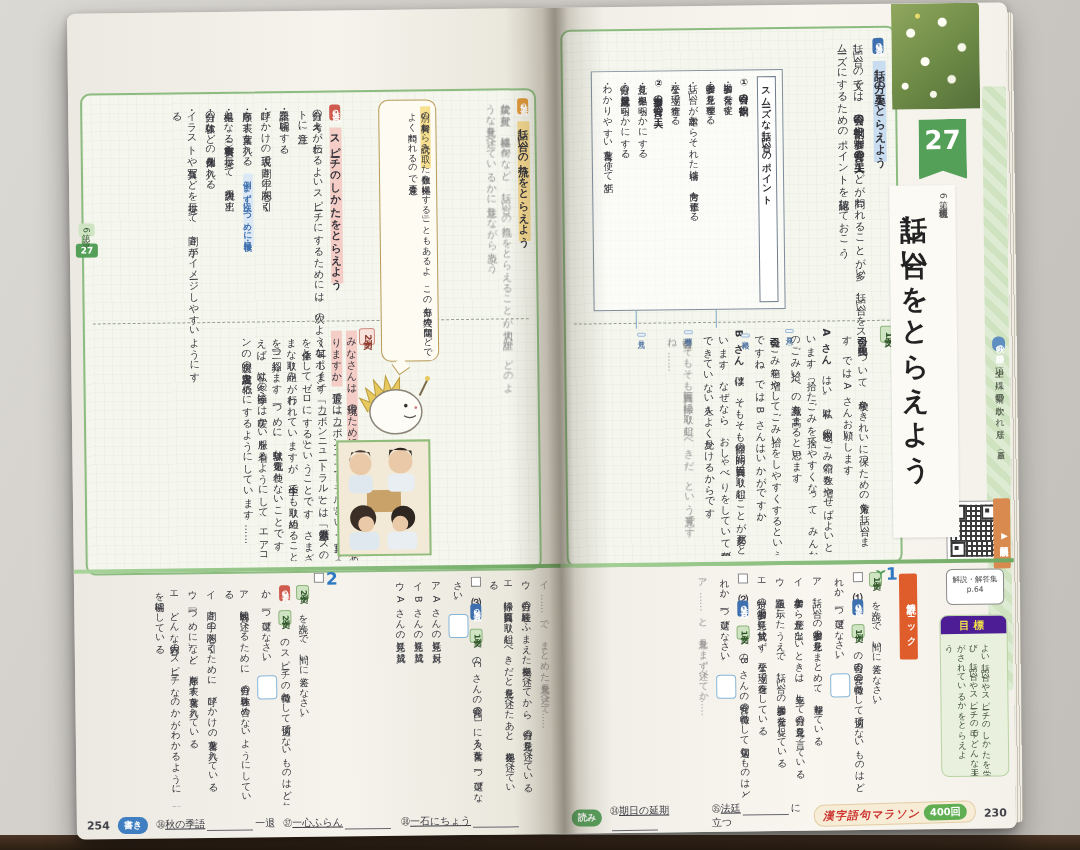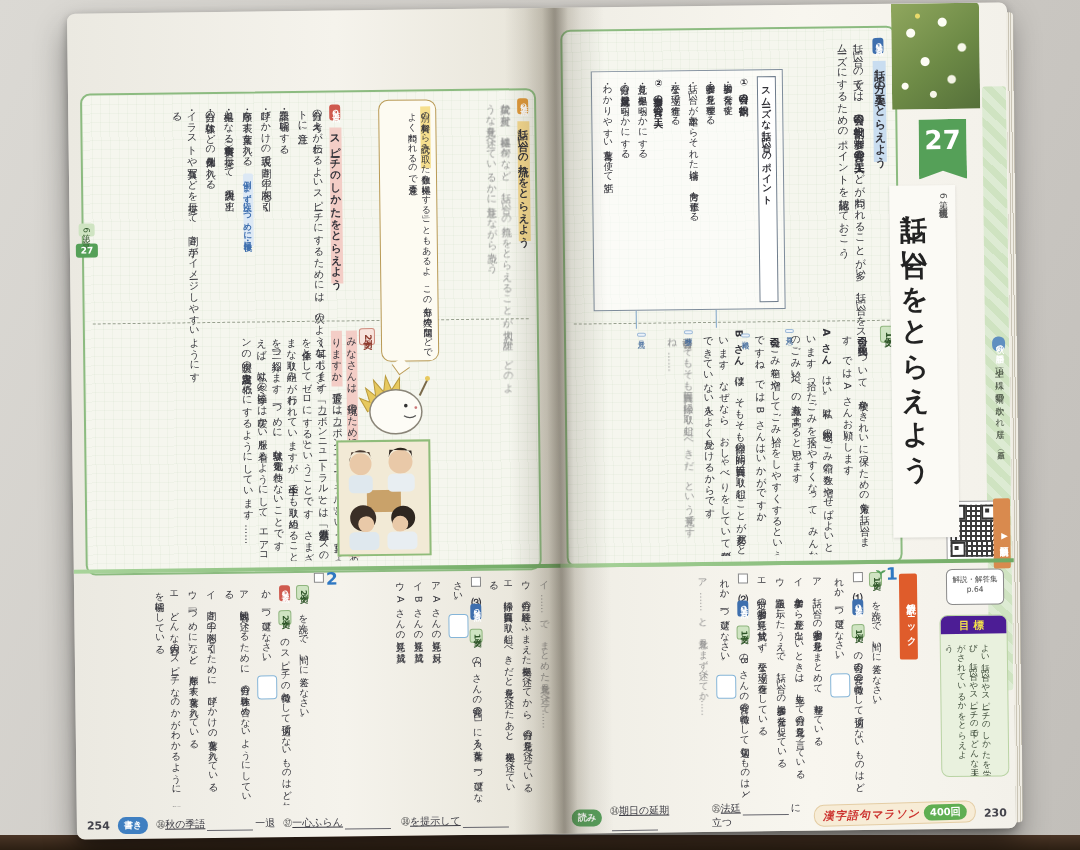--- a/index.html
+++ b/index.html
@@ -254,21 +254,21 @@
       <div class="p">イ　聞き手の関心を引くために、呼びかけの言葉を入れている。</div>
       <div class="p">ウ　「一つめに」など、順序を表す言葉を入れている。</div>
       <div class="p">エ　どんな内容のスピーチなのかがわかるように、話題を明確にしている。</div>
     </div>
 
     <div class="strip" style="left:10px;right:14px;top:796px">
       <span class="pagenum">254</span>
       <span class="pill kaki">書き</span>
       <span><span class="circ">㊱</span><u>秋の季語</u><span class="blank"></span><span>一退</span></span>
       <span><span class="circ">㊲</span><u>一心ふらん</u><span class="blank"></span></span>
-      <span><span class="circ">㊳</span><u>を提示して</u><span class="blank"></span></span>
+      <span><span class="circ">㊳</span><u>一石にちょう</u><span class="blank"></span></span>
     </div>
   </div>
 
   <div class="page right">
 
     <div class="flowers"></div>
 
     <div class="season v">
       <span class="season-tag">秋の季語</span>
       <span class="season-haiku">頂上や殊に野菊の吹かれ居り</span>

